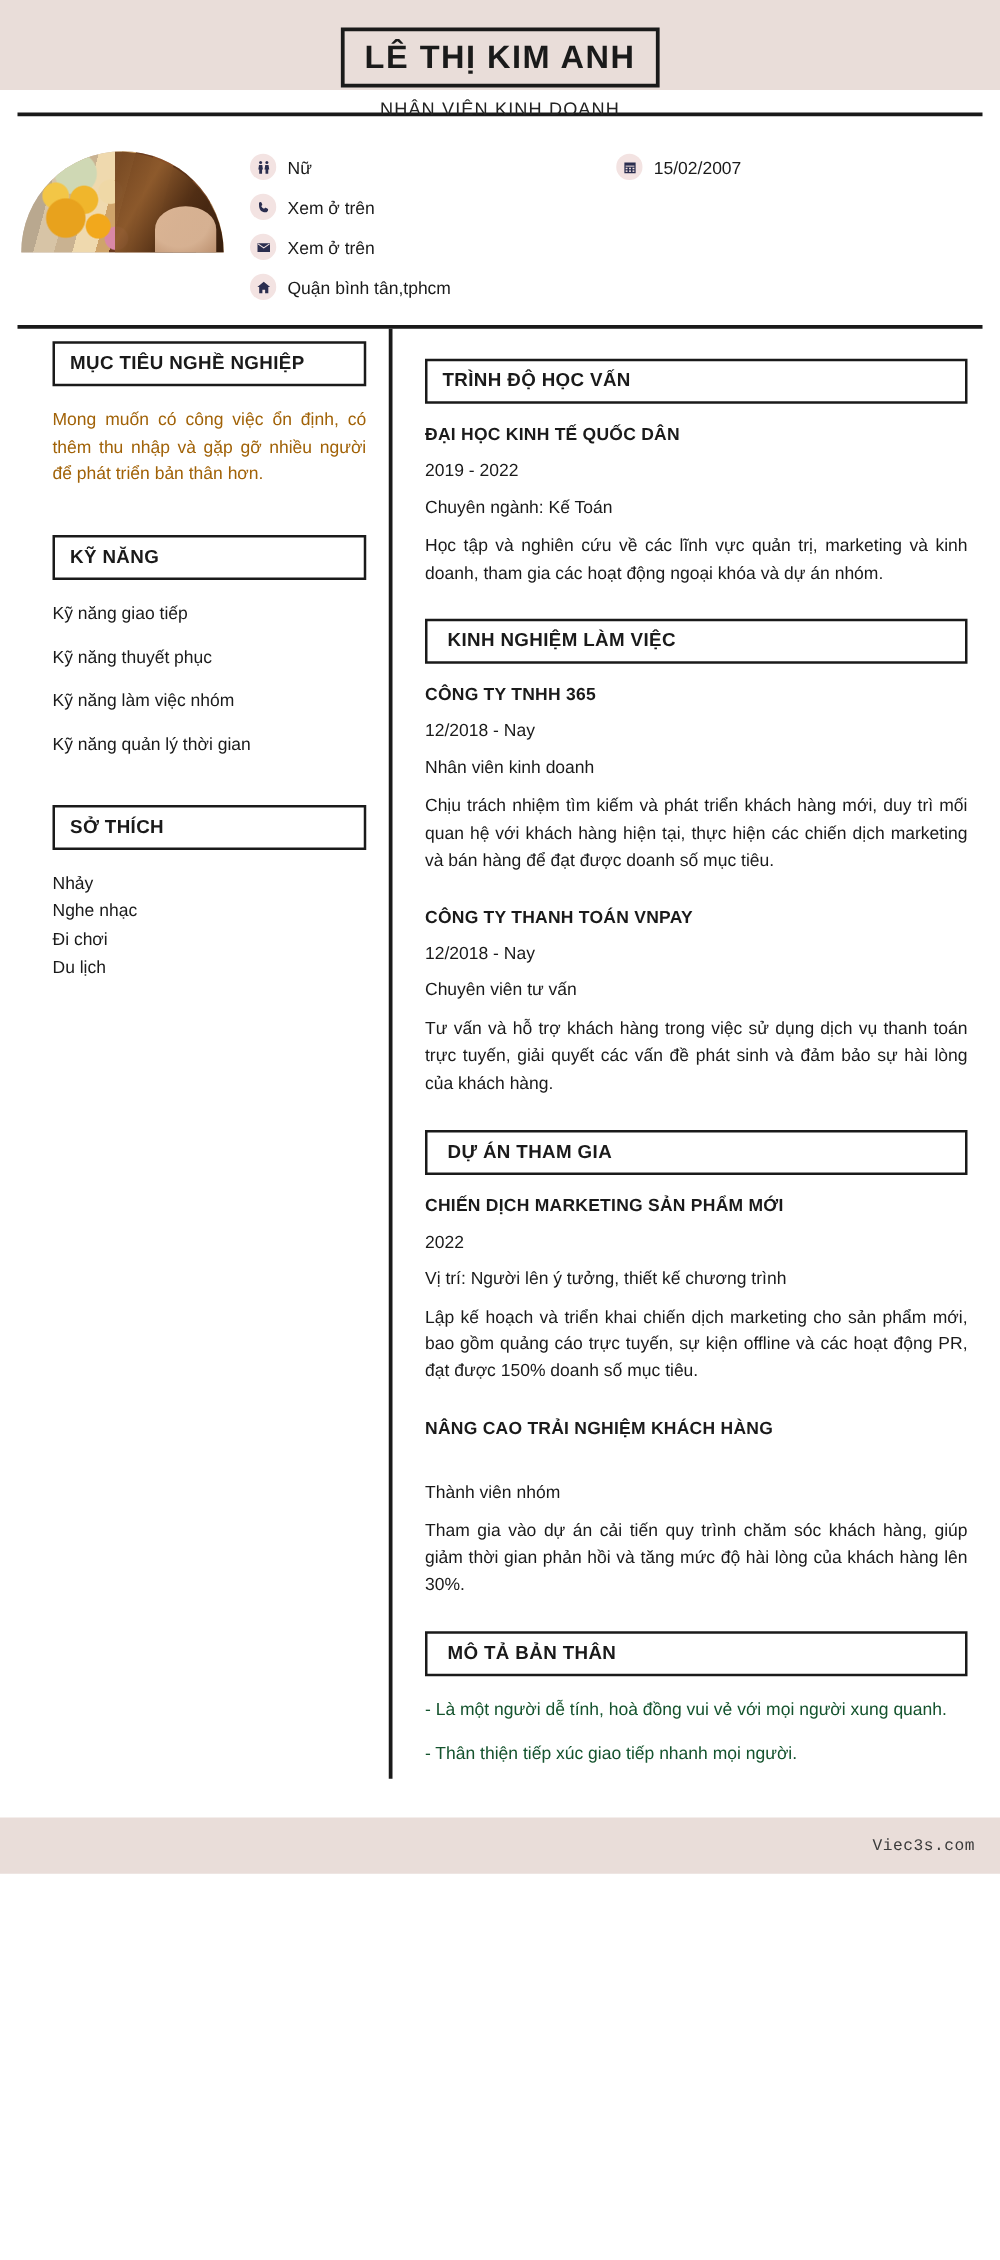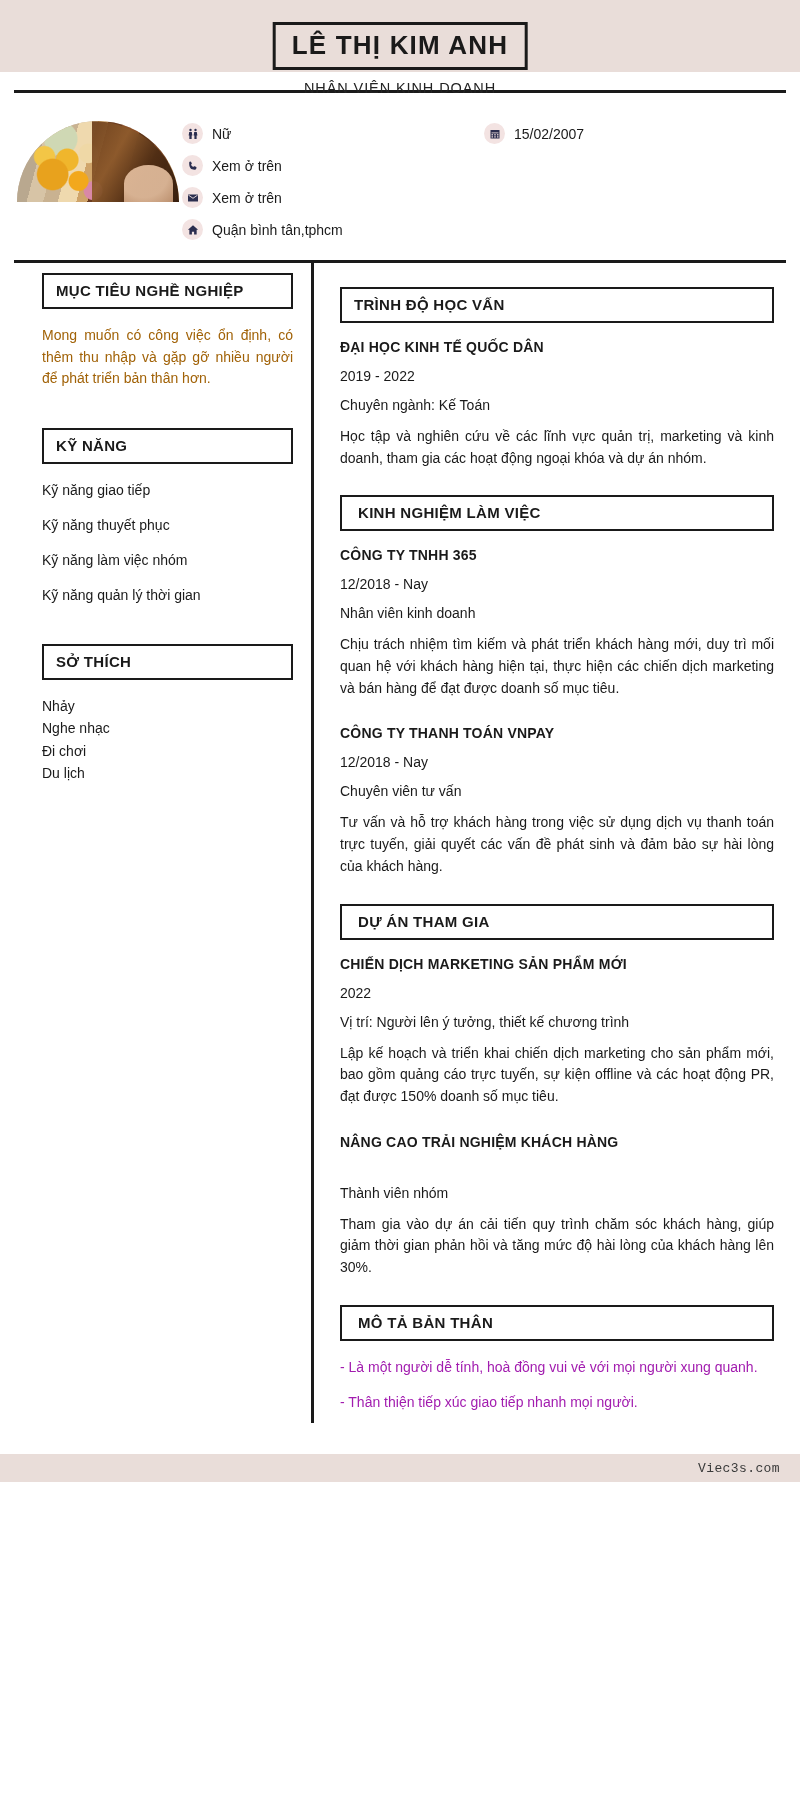--- a/index.html
+++ b/index.html
@@ -57,20 +57,21 @@
   .rule-thick {
     border-top: 3px solid #1a1a1a;
     margin: 0 14px;
   }
 
   
   .contact-block {
     display: flex;
     align-items: flex-start;
     padding: 22px 14px 20px 14px;
+    gap: 18px;
   }
   .photo-holder {
     width: 168px;
     flex: 0 0 168px;
     display: flex;
     justify-content: center;
     padding-top: 6px;
   }
   .photo {
     width: 162px;
@@ -170,21 +171,21 @@
     font-size: 14px;
     line-height: 1.55;
     text-align: justify;
     margin-bottom: 14px;
     color: #a16207;
   }
   .plain {
     font-size: 14px;
     line-height: 1.55;
     margin-bottom: 14px;
-    color: #a21caf;
+    color: #14532d;
   }
   .list-spaced .li {
     font-size: 14px;
     line-height: 1.5;
     margin-bottom: 14px;
   }
   .list-tight .li {
     font-size: 14px;
     line-height: 1.45;
     margin-bottom: 2px;
@@ -210,21 +211,21 @@
     line-height: 1.55;
     text-align: justify;
     margin-bottom: 6px;
   }
   .desc-indent { padding-left: 0; }
   .blank-gap { height: 22px; }
 
   
   .footer-band {
     margin-top: 26px;
-    height: 28px;
+    height: 45px;
     background: #e9ddd9;
     display: flex;
     align-items: center;
     justify-content: flex-end;
     padding-right: 20px;
   }
   .footer-band .wm {
     font-family: "Liberation Mono", monospace;
     font-size: 13px;
     color: #3a3a3a;

